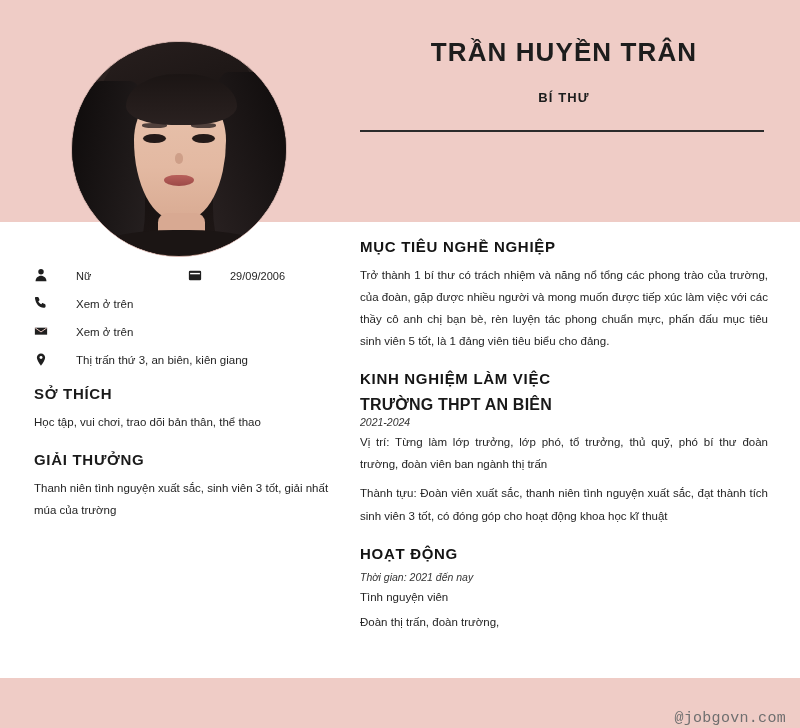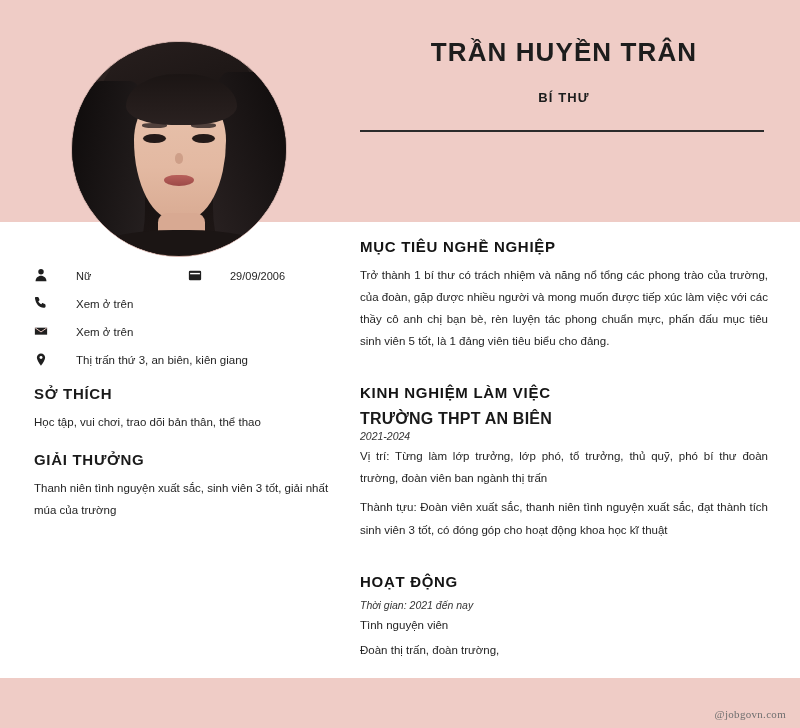--- a/index.html
+++ b/index.html
@@ -26,23 +26,23 @@
   }
   
   .footer-band {
     position: absolute;
     left: 0; bottom: 0;
     width: 800px; height: 50px;
     background: #efccc6;
   }
   .footer-credit {
     position: absolute;
-    right: 14px; bottom: 8px;
-    font-family: Liberation Serif, serif;
-    font-size: 11px;
+    right: 14px; bottom: 1px;
+    font-family: Liberation Mono, monospace;
+    font-size: 15px;
     color: #6f6f6f;
     letter-spacing: 0.3px;
   }
 
   
   .avatar {
     position: absolute;
     left: 71px; top: 41px;
     width: 216px; height: 216px;
     border-radius: 50%;
@@ -212,21 +212,21 @@
     left: 360px; top: 238px;
     width: 408px;
   }
   .r-title {
     font-size: 15px;
     font-weight: bold;
     letter-spacing: .7px;
     color: #141414;
     margin: 0 0 9px 0;
   }
-  .r-title.spaced { margin-top: 32px; }
+  .r-title.spaced { margin-top: 18px; }
   .r-para {
     font-size: 11.5px;
     line-height: 1.92;
     color: #242424;
     margin: 0;
     text-align: justify;
   }
   .job-title {
     font-size: 16px;
     font-weight: bold;

